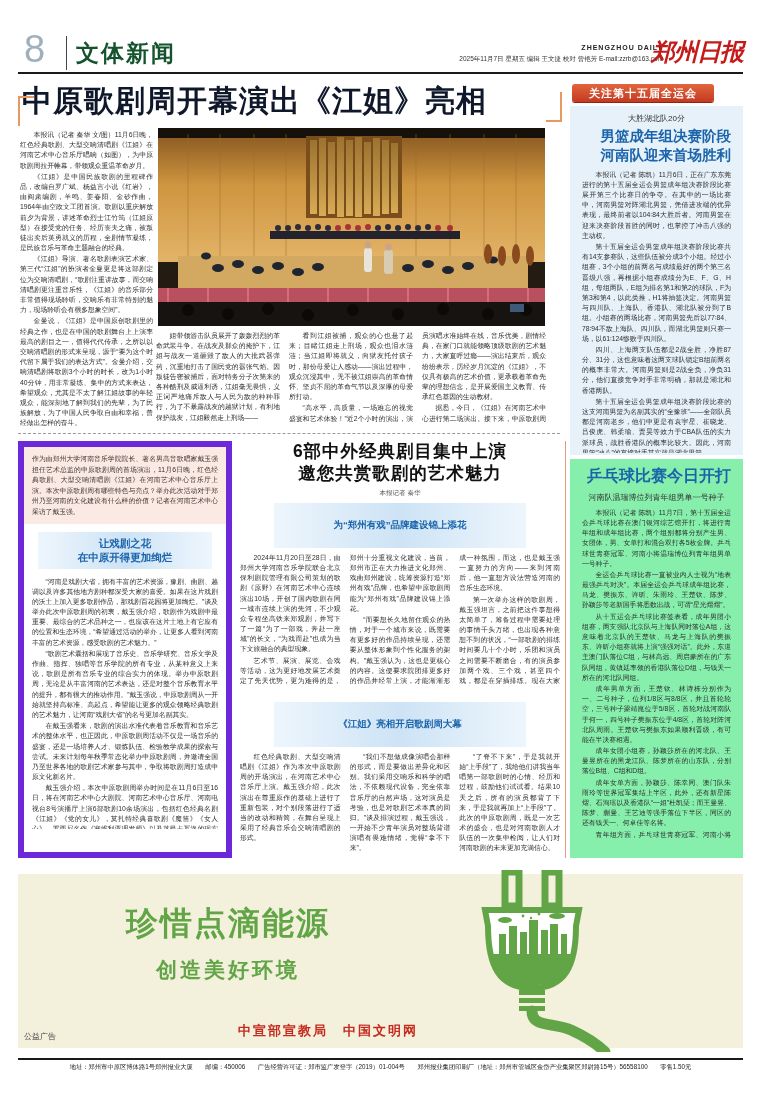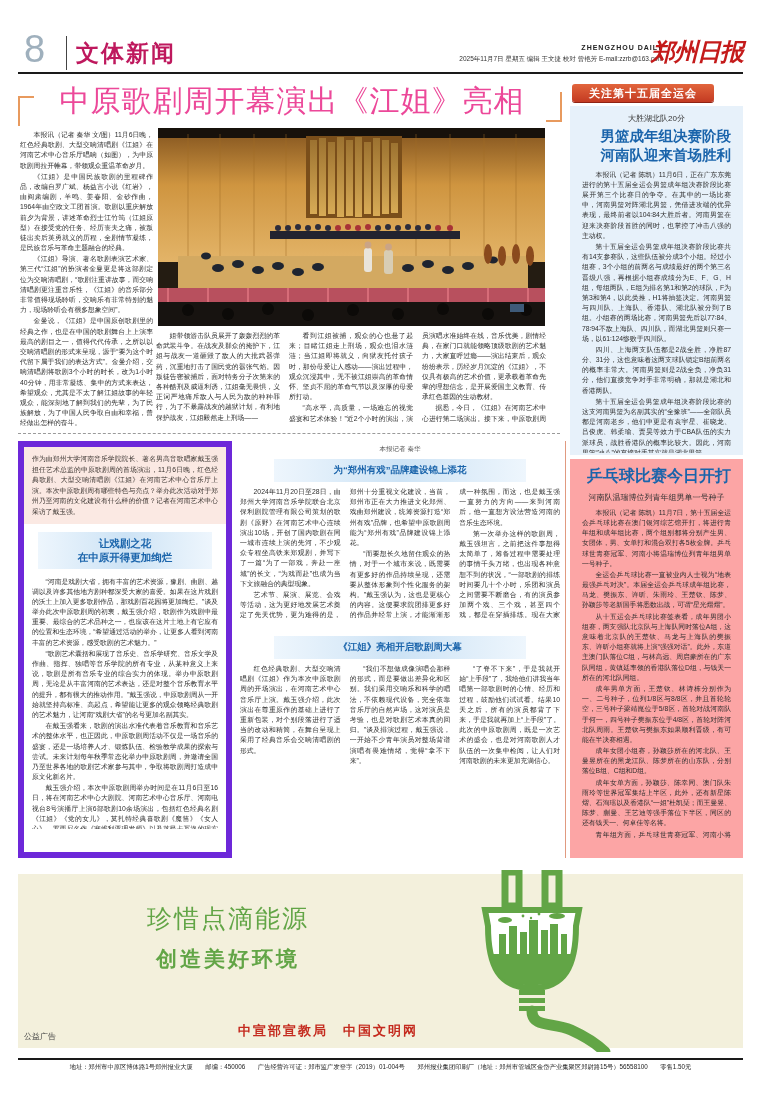--- a/index.html
+++ b/index.html
@@ -2,29 +2,29 @@
 <html><head>
 <meta charset="utf-8">
 <style>
   html,body{margin:0;padding:0;background:#e8e8e8;}
   #paper{position:relative;width:761px;height:1100px;background:#ffffff;overflow:hidden;
          font-family:"Liberation Sans","DejaVu Sans",sans-serif;}
   
   #hdr{position:absolute;left:18px;top:30px;width:725px;height:42px;}
   #pageno{position:absolute;left:6px;top:-2px;font-size:38px;color:#9fb0bd;font-weight:400;}
   #hdr-div{position:absolute;left:48px;top:6px;width:1px;height:34px;background:#444;}
-  #section{position:absolute;left:58px;top:8px;font-size:23px;font-weight:bold;color:#be185d;letter-spacing:2px;}
+  #section{position:absolute;left:58px;top:8px;font-size:23px;font-weight:bold;color:#14532d;letter-spacing:2px;}
   #mast-en{position:absolute;right:80px;top:14px;font-size:7px;font-weight:bold;color:#222;letter-spacing:1px;}
   #dateline{position:absolute;right:80px;top:25px;font-size:6.5px;color:#333;white-space:nowrap;}
   #logo{position:absolute;right:0;top:6px;font-size:24px;font-weight:bold;color:#c41a1a;
         font-family:"Liberation Serif","DejaVu Serif",serif;font-style:italic;letter-spacing:-1px;}
   #hdr-rule{position:absolute;left:18px;top:72px;width:725px;height:2px;background:#1a1a1a;}
   
-  #headline{position:absolute;left:22px;top:84px;width:540px;text-align:center;
-            font-size:30px;font-weight:400;color:#ec4899;letter-spacing:1px;line-height:1.1;}
+  #headline{position:absolute;left:22px;top:84px;width:540px;text-align:left;
+            font-size:30px;font-weight:700;color:#0f172a;letter-spacing:1px;line-height:1.1;}
   .bracket{position:absolute;border:0 solid #e89a5e;}
   #br-l{left:18px;top:96px;width:14px;height:28px;border-left-width:2px;border-top-width:2px;}
   #br-r{left:546px;top:92px;width:14px;height:28px;border-right-width:2px;border-bottom-width:2px;}
   
   .t-body{font-size:6.8px;line-height:1.5;text-align:justify;color:#2d2d2d;overflow:hidden;}
   .para{text-indent:2em;margin:0 0 1px 0;}
   #main-col1{position:absolute;left:20px;top:130px;width:133px;height:300px;}
   #photo{position:absolute;left:158px;top:128px;width:387px;height:198px;}
   #main-cols{position:absolute;left:156px;top:331px;width:390px;height:98px;
              column-count:3;column-gap:9px;}
@@ -35,40 +35,40 @@
   #ibox-intro{background:#fbe9e3;padding:7px 8px;font-size:6.8px;line-height:1.55;
               text-align:justify;color:#3a3430;}
   .bluehead{background:linear-gradient(90deg,#eef6fd,#cde3f5 50%,#eef6fd);color:#1a64ab;
             font-weight:bold;text-align:center;}
   #ibox-sub{margin:8px 14px 6px;padding:4px 0;font-size:10.5px;line-height:1.35;}
   #ibox-body{padding:2px 8px;height:250px;}
   
   #mid{position:absolute;left:240px;top:441px;width:320px;height:417px;}
   #mid-title{text-align:center;font-size:17.5px;font-weight:900;color:#111;line-height:1.25;letter-spacing:1px;}
   #mid-byline{text-align:center;font-size:6.5px;color:#555;margin:4px 0 5px;}
-  .mid-sub{margin:2px 34px 5px;padding:5px 0;font-size:9.5px;}
+  .mid-sub{margin:2px 34px 5px;padding:16px 0;font-size:9.5px;}
   .mid-cols{column-count:3;column-gap:9px;height:143px;margin-bottom:6px;}
   #vline{position:absolute;left:565px;top:441px;width:1px;height:417px;background:#e09a80;}
   
   #badge{position:absolute;left:572px;top:84px;width:142px;height:18px;border-radius:3px;
          background:linear-gradient(180deg,#e2653c,#c33а22);background:linear-gradient(180deg,#e2653c,#c33a22);
          color:#fff;font-size:11px;font-weight:bold;text-align:center;line-height:18px;letter-spacing:1px;
          box-shadow:0 1px 0 #8f2314;}
   .rpanel{position:absolute;left:570px;width:173px;background:#e7f1fa;box-sizing:border-box;padding:7px 12px;}
   #bball{top:106px;height:349px;}
-  #tt{top:459px;height:399px;background:#fca5a5;}
+  #tt{top:459px;height:399px;background:#86efac;}
   .kicker{text-align:center;font-size:8px;color:#333;margin-bottom:3px;}
   .rtitle{text-align:right;font-size:14.5px;font-weight:900;color:#1a64ab;line-height:1.3;margin-bottom:5px;}
   #tt-title{font-size:16px;}
   #tt-sub{text-align:center;font-size:8px;color:#333;margin:2px 0 5px;}
   .rbody{height:calc(100% - 52px);}
   
   #ad{position:absolute;left:18px;top:874px;width:725px;height:174px;background:#f3f0dc;}
   #ad-text{position:absolute;left:70px;top:28px;width:280px;text-align:center;color:#62a546;}
-  #ad-line1{font-size:25px;font-weight:400;letter-spacing:2px;}
+  #ad-line1{font-size:32px;font-weight:700;letter-spacing:2px;}
   #ad-line2{font-size:21px;font-weight:700;margin-top:10px;letter-spacing:3px;text-align:center;}
   #plug{position:absolute;left:415px;top:-4px;width:200px;height:182px;}
   #ad-credit{position:absolute;left:180px;bottom:8px;width:260px;text-align:center;
              color:#c42a1e;font-size:13px;font-weight:bold;letter-spacing:2px;
              font-family:"Liberation Serif","DejaVu Serif",serif;}
   #ad-label{position:absolute;left:6px;bottom:6px;font-size:8px;color:#444;}
   
   #ft-rule{position:absolute;left:18px;top:1058px;width:725px;height:2px;background:#1a1a1a;}
   #footer{position:absolute;left:18px;top:1063px;width:725px;font-size:6.3px;color:#222;
           text-align:center;white-space:nowrap;}
@@ -238,20 +238,22 @@
     <div id="ibox-body" class="t-body">
         <p class="para">“河南是戏剧大省，拥有丰富的艺术资源，豫剧、曲剧、越调以及许多其他地方剧种都深受大家的喜爱。如果在这片戏剧的沃土上加入更多歌剧作品，那戏剧百花园将更加绚烂。”谈及举办此次中原歌剧周的初衷，戴玉强介绍，歌剧作为戏剧中最重要、最综合的艺术品种之一，也应该在这片土地上有它应有的位置和生态环境，“希望通过活动的举办，让更多人看到河南丰富的艺术资源，感受歌剧的艺术魅力。”</p>
         <p class="para">“歌剧艺术囊括和展现了音乐史、音乐学研究、音乐文学及作曲、指挥、独唱等音乐学院的所有专业，从某种意义上来说，歌剧是所有音乐专业的综合实力的体现。举办中原歌剧周，无论是从丰富河南的艺术表达，还是对整个音乐教育水平的提升，都有很大的推动作用。”戴玉强说，中原歌剧周从一开始就坚持高标准、高起点，希望能让更多的观众领略经典歌剧的艺术魅力，让河南“戏剧大省”的名号更加名副其实。</p>
         <p class="para">在戴玉强看来，歌剧的演出水准代表着音乐教育和音乐艺术的整体水平，也正因此，中原歌剧周活动不仅是一场音乐的盛宴，还是一场培养人才、锻炼队伍、检验教学成果的探索与尝试。未来计划每年秋季常态化举办中原歌剧周，并邀请全国乃至世界各地的歌剧艺术家参与其中，争取将歌剧周打造成中原文化新名片。</p>
         <p class="para">戴玉强介绍，本次中原歌剧周举办时间是在11月6日至16日，将在河南艺术中心大剧院、河南艺术中心音乐厅、河南电视台8号演播厅上演6部歌剧10余场演出，包括红色经典名剧《江姐》《党的女儿》，莫扎特经典喜歌剧《魔笛》《女人心》，罗西尼名作《塞维利亚理发师》以及莱昂卡瓦洛的现实主义作品《丑角》。“活动期间几乎每天都有剧目上演，这几天我们正在进行紧张的舞台搭建，也欢迎大家莅临现场，感受歌剧的魅力。”</p>
       </div>
   </div>
 
   <div id="mid">
     <div id="mid-title">
+        <div>6部中外经典剧目集中上演</div>
+        <div>邀您共赏歌剧的艺术魅力</div>
       </div>
     <div id="mid-byline">本报记者 秦华</div>
     <div class="bluehead mid-sub">为“郑州有戏”品牌建设锦上添花</div>
     <div class="t-body mid-cols">
         <p class="para">2024年11月20日至28日，由郑州大学河南音乐学院联合北京保利剧院管理有限公司策划的歌剧《原野》在河南艺术中心连续演出10场，开创了国内歌剧在同一城市连续上演的先河，不少观众专程坐高铁来郑观剧，并写下了一篇“为了一部戏，奔赴一座城”的长文，“为戏而赴”也成为当下文旅融合的典型现象。</p>
         <p class="para">艺术节、展演、展览、会戏等活动，这为更好地发展艺术奠定了先天优势，更为难得的是，郑州十分重视文化建设，当前，郑州市正在大力推进文化郑州、戏曲郑州建设，统筹资源打造“郑州有戏”品牌，也希望中原歌剧周能为“郑州有戏”品牌建设锦上添花。</p>
         <p class="para">“而要想长久地留住观众的热情，对于一个城市来说，既需要有更多好的作品持续呈现，还需要从整体形象到个性化服务的架构。”戴玉强认为，这也是更核心的内容。这便要求院团排更多好的作品并经常上演，才能渐渐形成一种氛围，而这，也是戴玉强一直努力的方向——来到河南后，他一直想方设法营造河南的音乐生态环境。</p>
         <p class="para">第一次举办这样的歌剧周，戴玉强坦言，之前把这件事想得太简单了，筹备过程中需要处理的事情千头万绪，也出现各种意想不到的状况，“一部歌剧的排练时间要几十个小时，乐团和演员之间需要不断磨合，有的演员参加两个戏、三个戏，甚至四个戏，都是在穿插排练。现在大家都在抢人，排练时间非常紧张，排练和演出安排确实要缜密考虑。此外，还要考虑到人手、场地、舞美、灯光、道具、票房等各个细节，这次就当作尝试，难免有不尽如人意的地方，以后我们会慢慢完善，早日把歌剧周的品牌打造得更加亮眼。”</p>
       </div>
     <div class="bluehead mid-sub">《江姐》亮相开启歌剧周大幕</div>

